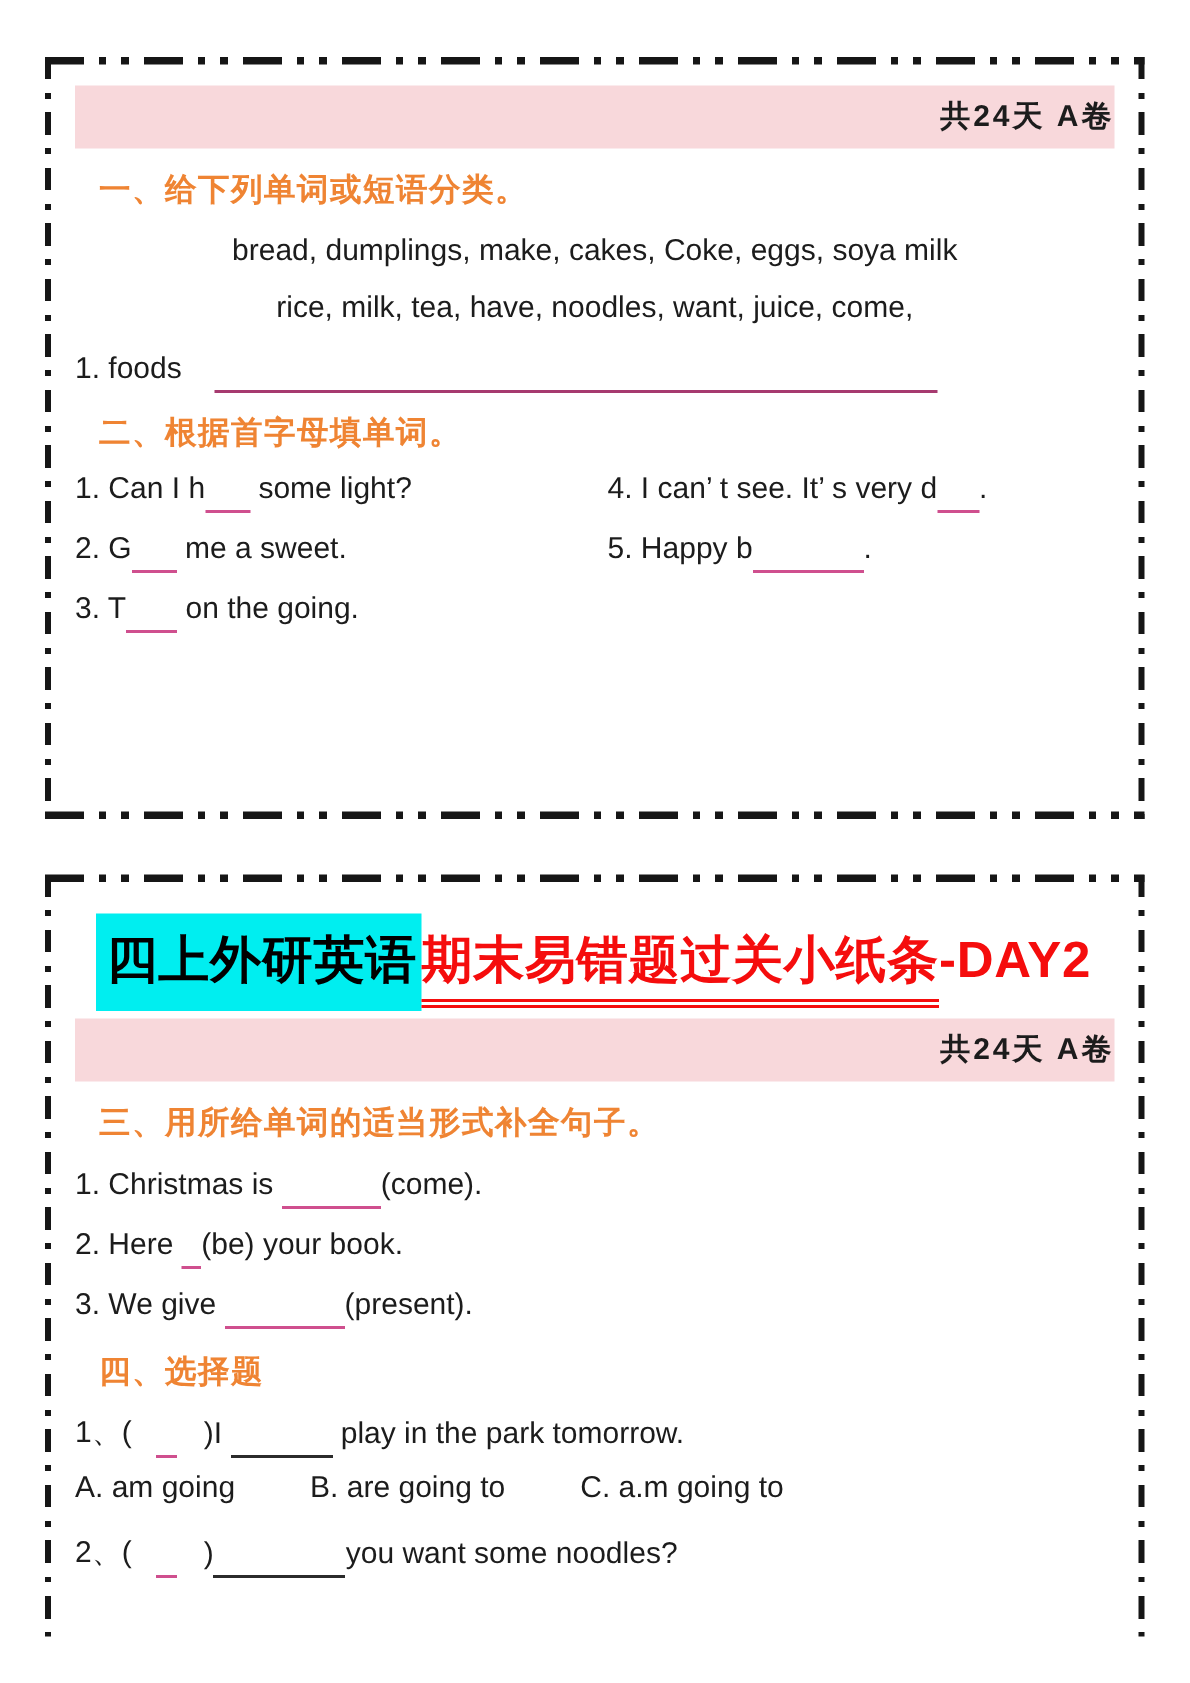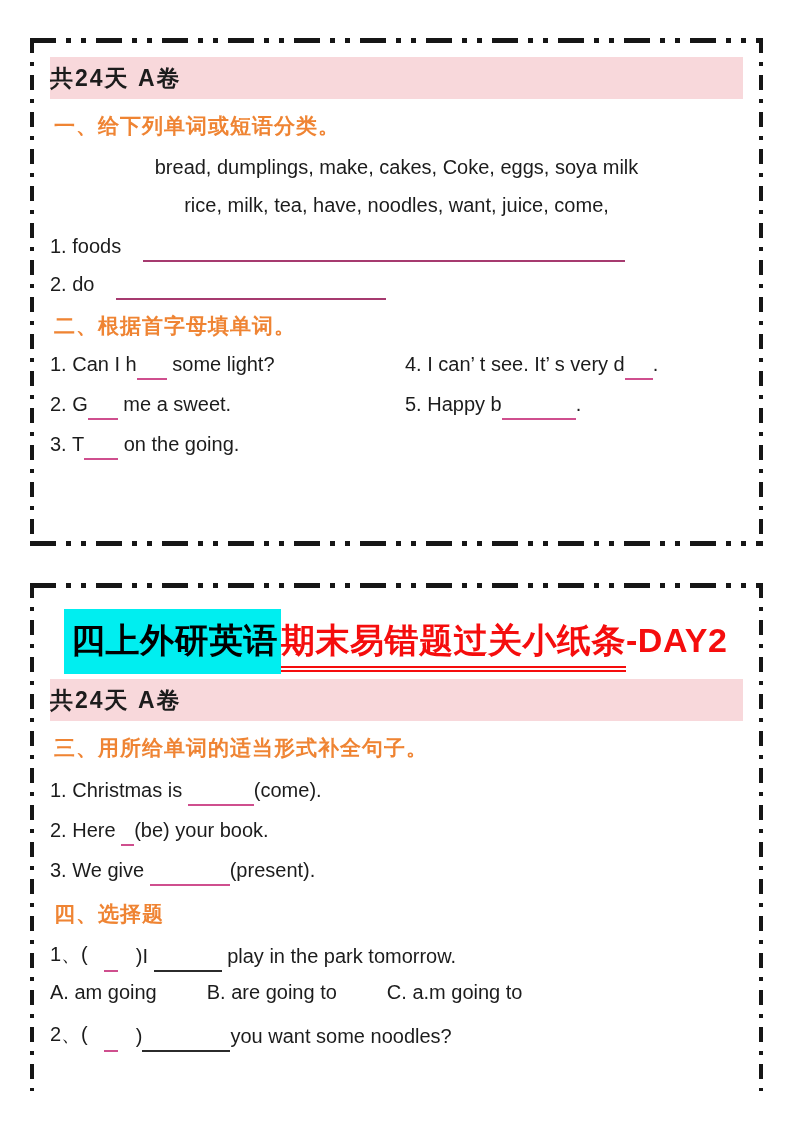--- a/index.html
+++ b/index.html
@@ -54,28 +54,28 @@
     display:inline-block;
     border-bottom:6px double var(--title-red,#f50d0d);
     padding-bottom:1px;
   }
 
   
   .banner{
     margin-top:5px;
     height:42px;line-height:42px;
     background:var(--banner-pink,#f8d8db);
-    text-align:left;
-    font-size:23px;font-weight:bold;color:#1c1c1c;
+    text-align:right;
+    font-size:20px;font-weight:bold;color:#1c1c1c;
     letter-spacing:2px;
   }
 
   
   .heading{
-    margin:13px 0 0 4px;
+    margin:13px 0 0 16px;
     font-size:21px;font-weight:bold;
     color:var(--heading-orange,#ef8433);
     letter-spacing:1px;
     font-family:Liberation Serif, serif;
   }
 
   
   .wordbank{margin-top:8px;text-align:center;font-size:20px;line-height:38px;}
   .line{font-size:20px;height:38px;display:flex;align-items:flex-end;padding-bottom:8px;box-sizing:border-box;white-space:pre;}
   .line-lg{height:40px;}
@@ -114,21 +114,20 @@
 
     <div class="heading">一、给下列单词或短语分类。</div>
 
     <div class="wordbank">
       <div>bread, dumplings, make, cakes, Coke, eggs, soya milk</div>
       <div>rice, milk, tea, have, noodles, want, juice, come,</div>
     </div>
 
     <div class="mt4">
       <div class="line"><span>1. foods</span><span class="sp" style="width: 22px;"></span><span class="blank line" style="width: 482px;"></span></div>
-      <div class="line"><span>2. do</span><span class="sp" style="width: 22px;"></span><span class="blank line" style="width: 270px;"></span></div>
     </div>
 
     <div class="heading mt8">二、根据首字母填单词。</div>
 
     <div class="cols">
       <div class="col">
         <div class="line line-lg"><span>1. Can I h</span><span class="blank pink" style="width: 30px;"></span><span> some light?</span></div>
         <div class="line line-lg"><span>2. G</span><span class="blank pink" style="width: 30px;"></span><span> me a sweet.</span></div>
         <div class="line line-lg"><span>3. T</span><span class="blank pink" style="width: 34px;"></span><span> on the going.</span></div>
       </div>

